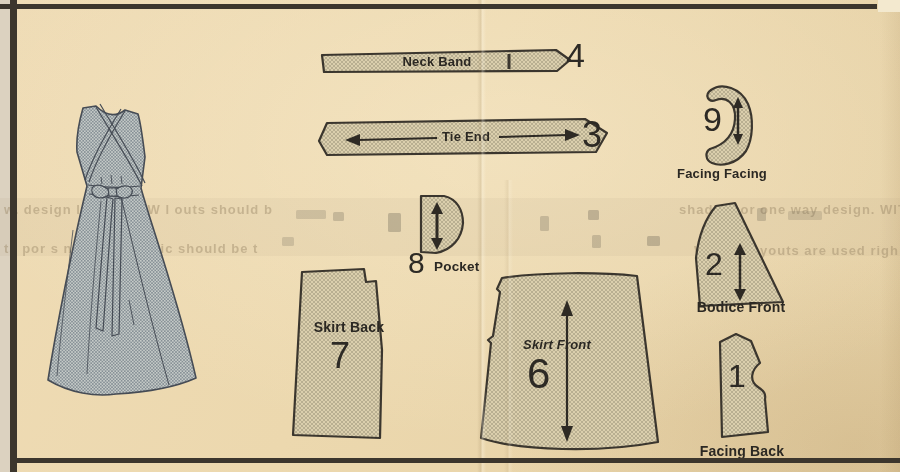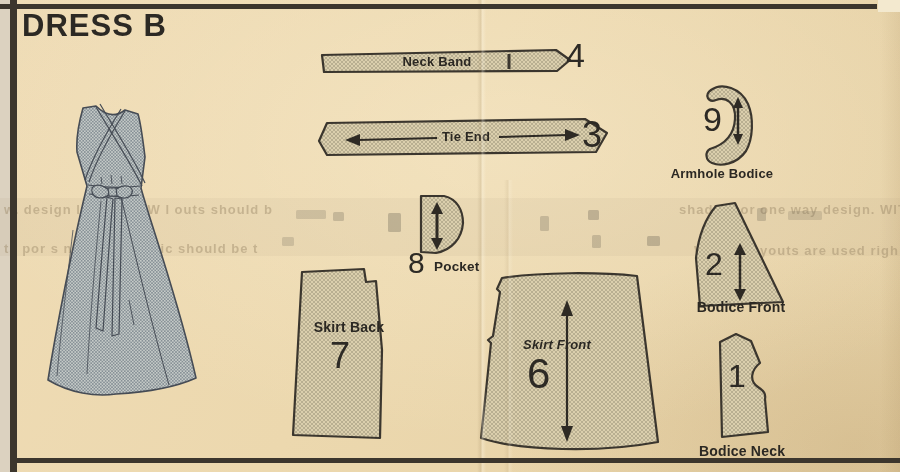--- a/index.html
+++ b/index.html
@@ -163,45 +163,44 @@
         </g>
       </g>
 
       <g>
         <path d="M720,342 L736,334 L751,341 L760,363 C751,370 749,381 758,387
                  C764,391 766,394 765,399 L768,432 L722,437 Z"></path>
       </g>
     </g>
   </svg>
 
-  <div class="title">DRESS B</div>
 
   <div class="lbl" style="left:437px;top:54px;">Neck Band</div>
   <div class="num" style="left:566px;top:38px;font-size:34px;">4</div>
 
   <div class="lbl" style="left:466px;top:129px;">Tie End</div>
   <div class="num" style="left:582px;top:117px;font-size:36px;">3</div>
 
   <div class="num" style="left:703px;top:102px;font-size:34px;">9</div>
-  <div class="lbl" style="left:722px;top:166px;">Armhole Bodice</div>
+  <div class="lbl" style="left:722px;top:166px;">Facing Facing</div>
 
   <div class="num" style="left:408px;top:248px;font-size:30px;">8</div>
   <div class="lbl anchor-left" style="left:434px;top:259px;font-size:13.5px;">Pocket</div>
 
   <div class="lbl" style="left:339px;top:319px;font-size:14px;padding-left:20px;">Skirt Back</div>
   <div class="num" style="left:330px;top:338px;font-size:36px;">7</div>
 
   <div class="lbl" style="left:557px;top:337px;font-size:13px;font-style:italic;">Skirt Front</div>
   <div class="num" style="left:527px;top:353px;font-size:42px;">6</div>
 
   <div class="num" style="left:705px;top:248px;font-size:32px;">2</div>
   <div class="lbl" style="left:741px;top:299px;font-size:14px;">Bodice Front</div>
 
   <div class="num" style="left:728px;top:360px;font-size:32px;">1</div>
-  <div class="lbl" style="left:742px;top:443px;font-size:14px;">Bodice Neck</div>
+  <div class="lbl" style="left:742px;top:443px;font-size:14px;">Facing Back</div>
 
   <div class="crease" style="left:477px;"></div>
   <div class="crease" style="left:504px;top:180px;height:292px;opacity:.6;"></div>
   <div class="border-top"></div>
   <div class="border-left"></div>
   <div class="border-bottom"></div>
 
 </div>
 
 </body></html>

